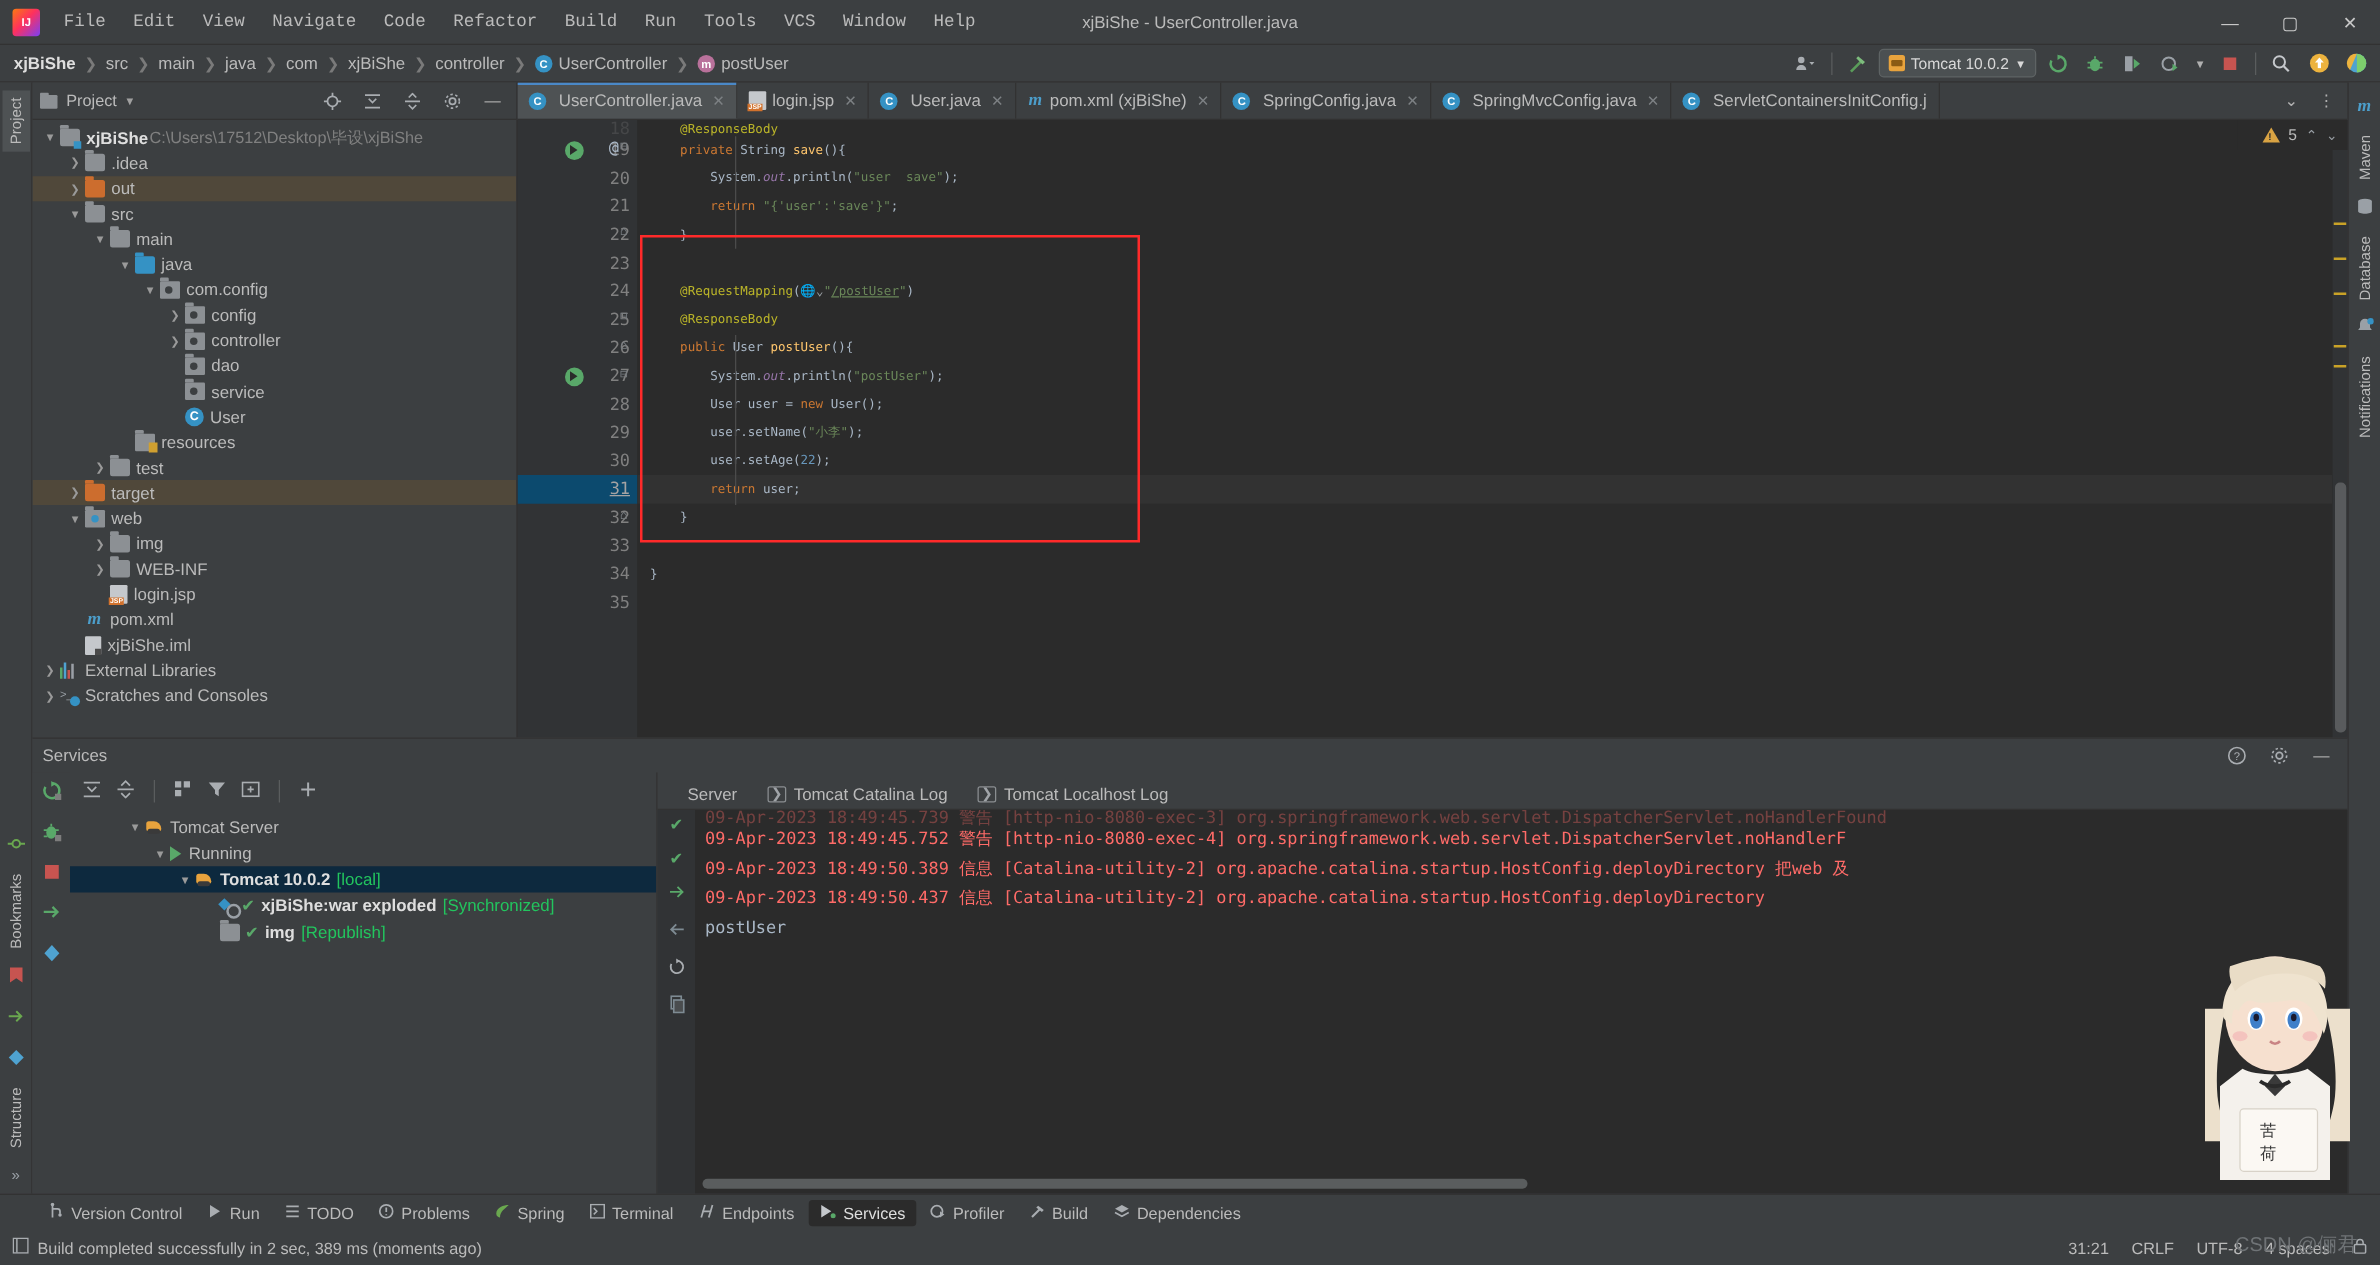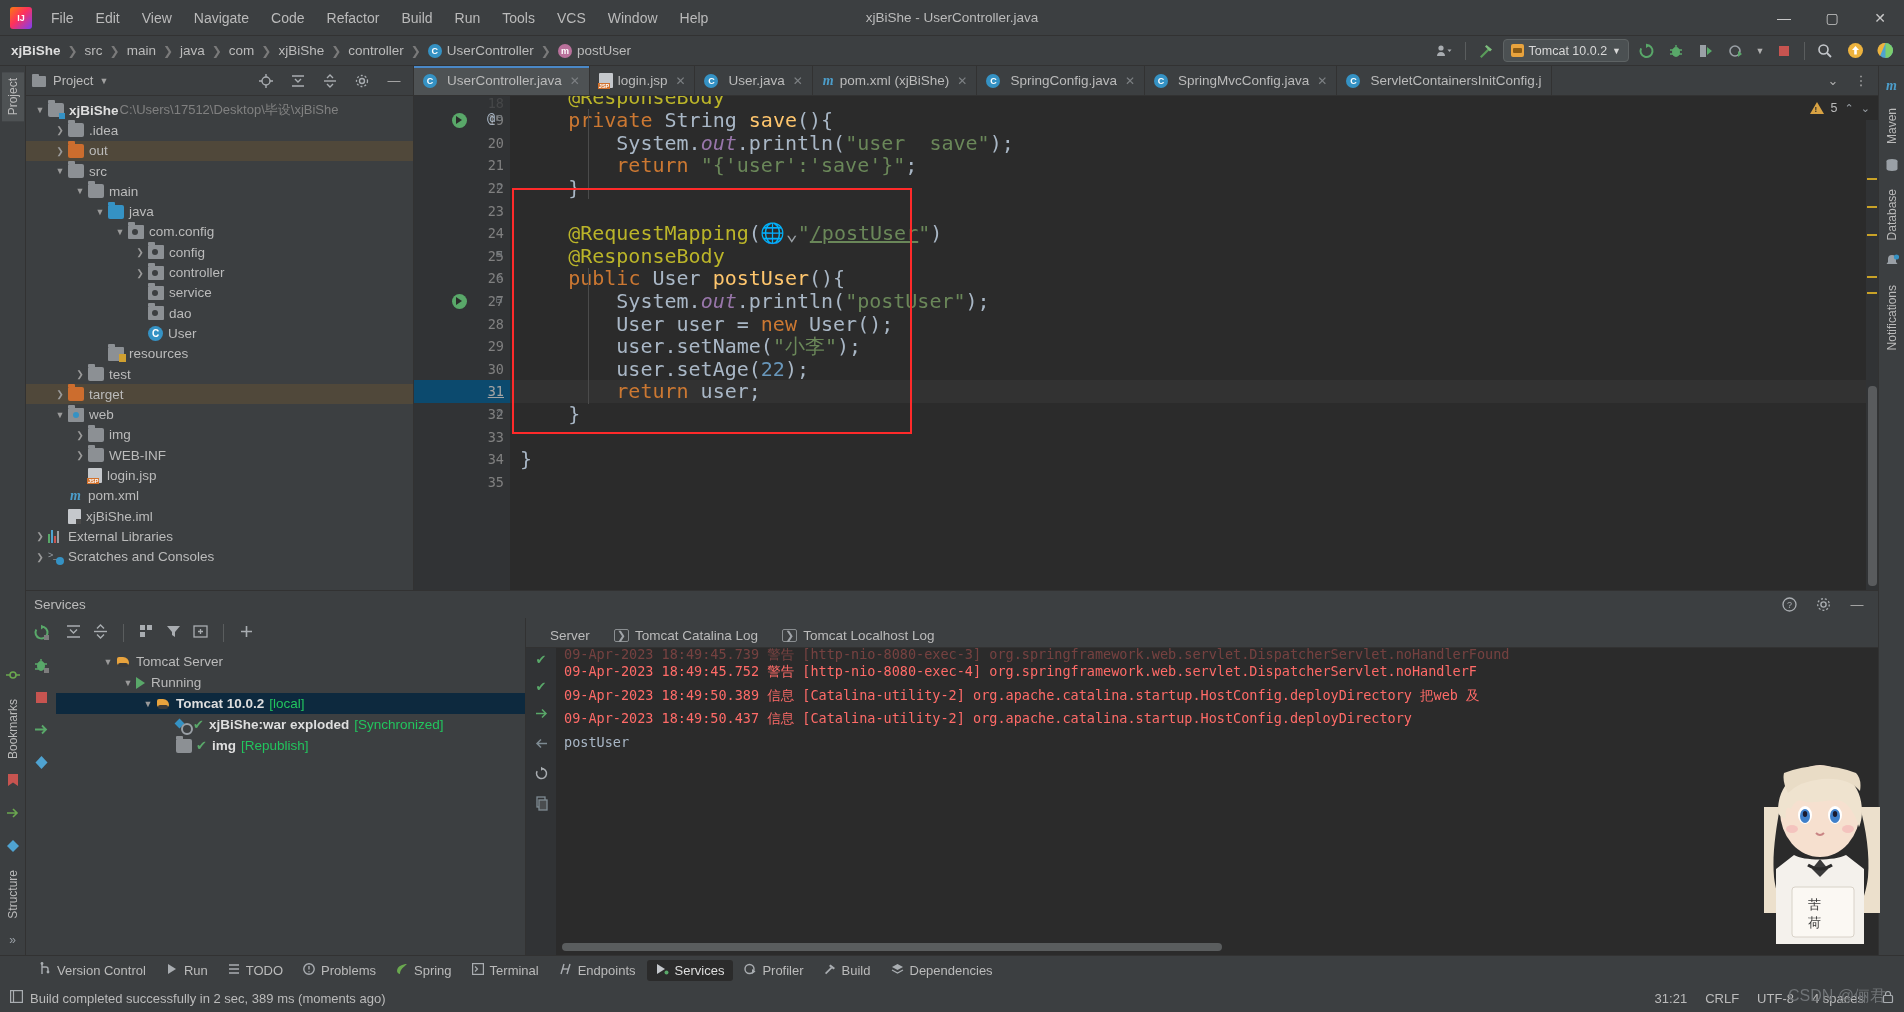--- a/index.html
+++ b/index.html
@@ -21,21 +21,21 @@
   .ij-logo {
     width: 22px; height: 22px; margin-left: 10px; margin-right: 8px;
     border-radius: 3px; position: relative; overflow: hidden;
     background: linear-gradient(135deg,#f97a12 0%, #fe315d 45%, #7b3ff5 100%);
     flex: none;
   }
   .ij-logo::after {
     content: "IJ"; position: absolute; inset: 0; color: #fff;
     font-size: 9px; font-weight: bold; display: flex; align-items: center; justify-content: center;
   }
-  .menubar { display: flex; align-items: center; gap: 0px; }
+  .menubar { display: flex; align-items: center; gap: 0px; font-family: Liberation Mono, monospace; }
   .menu-item {
     padding: 4px 11px; font-size: 14px; color: #bbbbbb; cursor: default; white-space: nowrap;
   }
   .win-title {
     position: absolute; left: 0; right: 0; text-align: center;
     font-size: 13.5px; color: #bbbbbb; pointer-events: none;
   }
   .wincontrols { position: absolute; right: 0; top: 0; height: 36px; display: flex; }
   .wincontrol {
     width: 48px; height: 36px; display: flex; align-items: center; justify-content: center;
@@ -167,21 +167,21 @@
   .gline { height: 22.6px; display: flex; align-items: center; justify-content: flex-end; padding-right: 6px; position: relative; }
   .gline.cur { color: #a4a3a3; background: #0c4a6e; text-decoration: underline; }
   .gutter-marks { position: absolute; left: 0; top: 0; width: 96px; }
   .run-ico { position: absolute; left: 38px; width: 15px; height: 15px; border-radius: 50%;
              background: #59a869; }
   .run-ico::after { content:""; position:absolute; left:4px; top:3px; border-left:6px solid #2b2b2b; border-top:4px solid transparent; border-bottom:4px solid transparent;}
   .at-ico { position: absolute; left: 73px; color: #a9b7c6; font-family:"DejaVu Sans Mono",monospace; }
   .fold { position: absolute; left: 82px; color: #777c80; font-size: 10px; }
 
   .codearea { flex: 1; position: relative; background: #2b2b2b; overflow: hidden;
-              font-family: "DejaVu Sans Mono", monospace; font-size: 20px; }
+              font-family: "DejaVu Sans Mono", monospace; font-size: 10px; }
   .cline { height: 22.6px; display: flex; align-items: center; white-space: pre; padding-left: 10px; }
   .cline.cur { background: #323232; }
   .indent-guide { position: absolute; width: 1px; background: #4b4b4b; }
 
   .k { color: #cc7832; }
   .s { color: #6a8759; }          
   .an { color: #bbb529; }         
   .fn { color: #ffc66d; }         
   .num { color: #6897bb; }
   .id { color: #a9b7c6; }
@@ -506,26 +506,26 @@
           <span>config</span>
         </div>
         <div class="trow" style="padding-left:106px;">
           <span class="arrow">❯</span>
           <span class="fico pkg"></span>
           <span>controller</span>
         </div>
         <div class="trow" style="padding-left:106px;">
           <span class="arrow none">❯</span>
           <span class="fico pkg"></span>
-          <span>service</span>
+          <span>dao</span>
         </div>
         <div class="trow" style="padding-left:106px;">
           <span class="arrow none">❯</span>
           <span class="fico pkg"></span>
-          <span>dao</span>
+          <span>service</span>
         </div>
         <div class="trow" style="padding-left:106px;">
           <span class="arrow none">❯</span>
           <span class="ico-class">C</span>
           <span>User</span>
         </div>
         <div class="trow" style="padding-left:66px;">
           <span class="arrow none">❯</span>
           <span class="fico res"></span>
           <span>resources</span>

